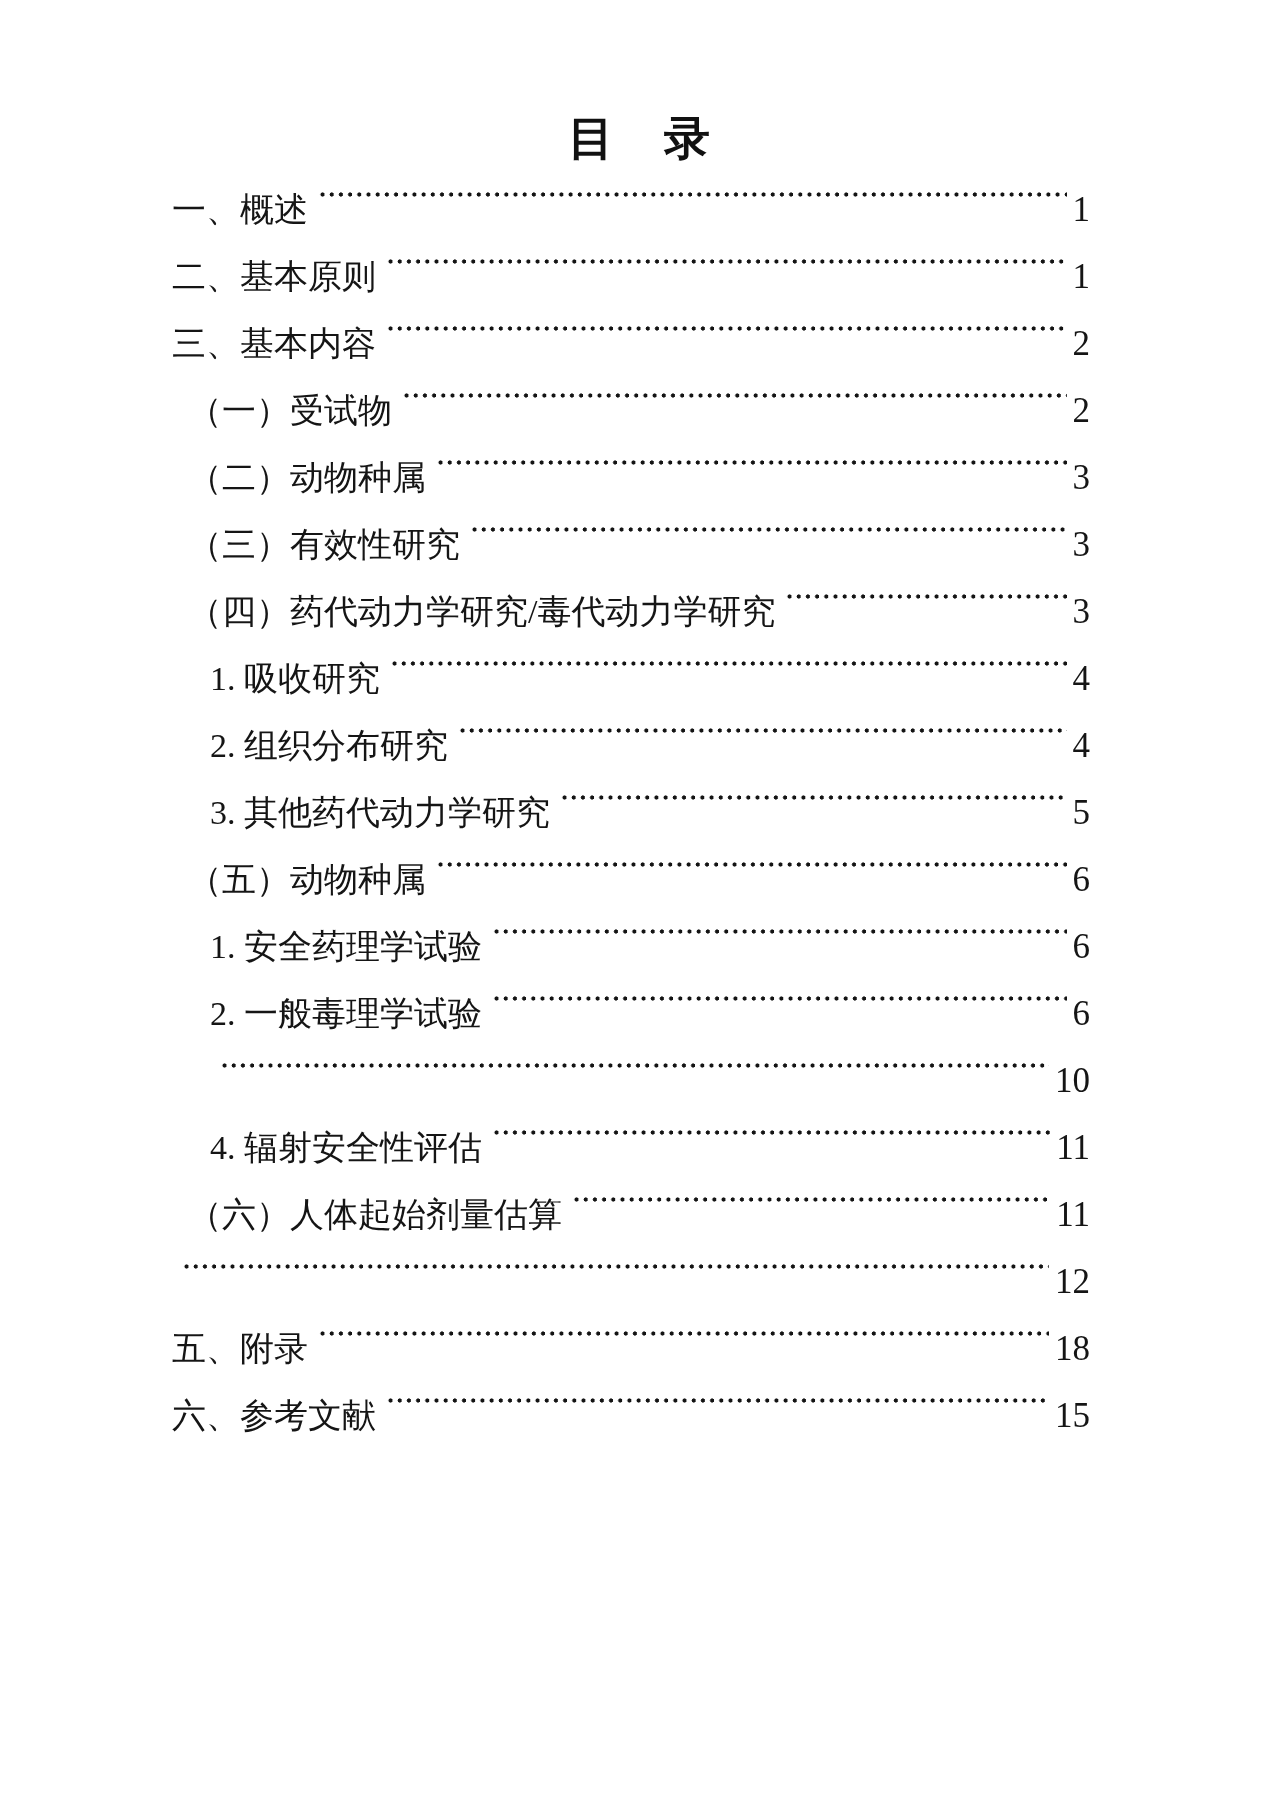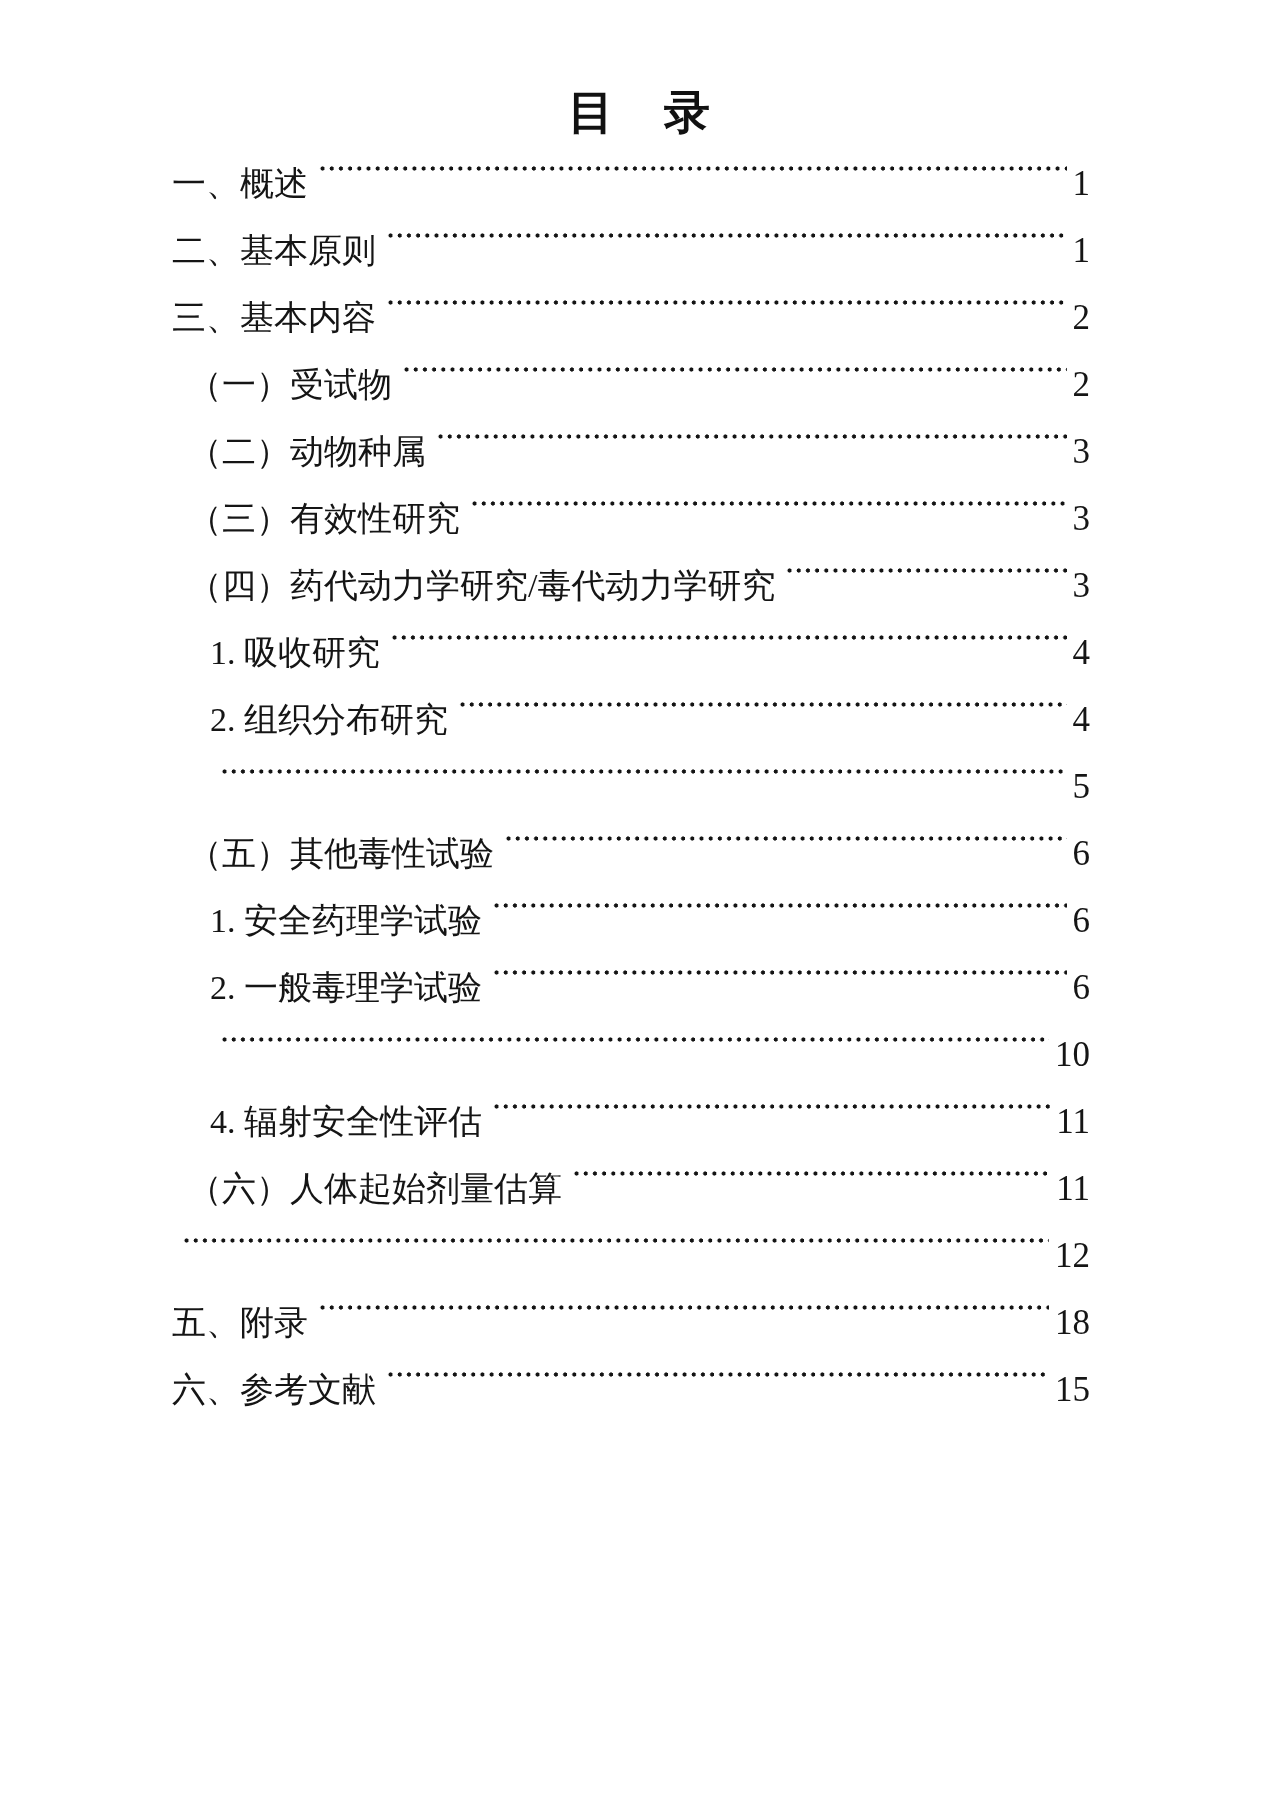--- a/index.html
+++ b/index.html
@@ -11,21 +11,21 @@
     overflow: hidden;
   }
   .page {
     position: relative;
     width: 1280px;
     height: 1810px;
     background: #ffffff;
     color: #151515;
     font-family: "Liberation Serif", "DejaVu Serif", serif;
     box-sizing: border-box;
-    padding-top: 86px;
+    padding-top: 112px;
   }
   .doc-title {
     text-align: center;
     font-size: 46px;
     font-weight: bold;
     line-height: 54px;
     letter-spacing: 2px;
     color: #111111;
   }
   .toc {
@@ -118,26 +118,27 @@
       <span class="toc-page">4</span>
     </div>
 
     <div class="toc-row lvl3">
       <span class="toc-label">2. 组织分布研究</span>
       <span class="toc-leader"></span>
       <span class="toc-page">4</span>
     </div>
 
     <div class="toc-row lvl3">
+      <span class="toc-label">3. 其他药代动力学研究</span>
       <span class="toc-leader"></span>
       <span class="toc-page">5</span>
     </div>
 
     <div class="toc-row lvl2">
-      <span class="toc-label">（五）其他毒性试验</span>
+      <span class="toc-label">（五）动物种属</span>
       <span class="toc-leader"></span>
       <span class="toc-page">6</span>
     </div>
 
     <div class="toc-row lvl3">
       <span class="toc-label">1. 安全药理学试验</span>
       <span class="toc-leader"></span>
       <span class="toc-page">6</span>
     </div>
 

